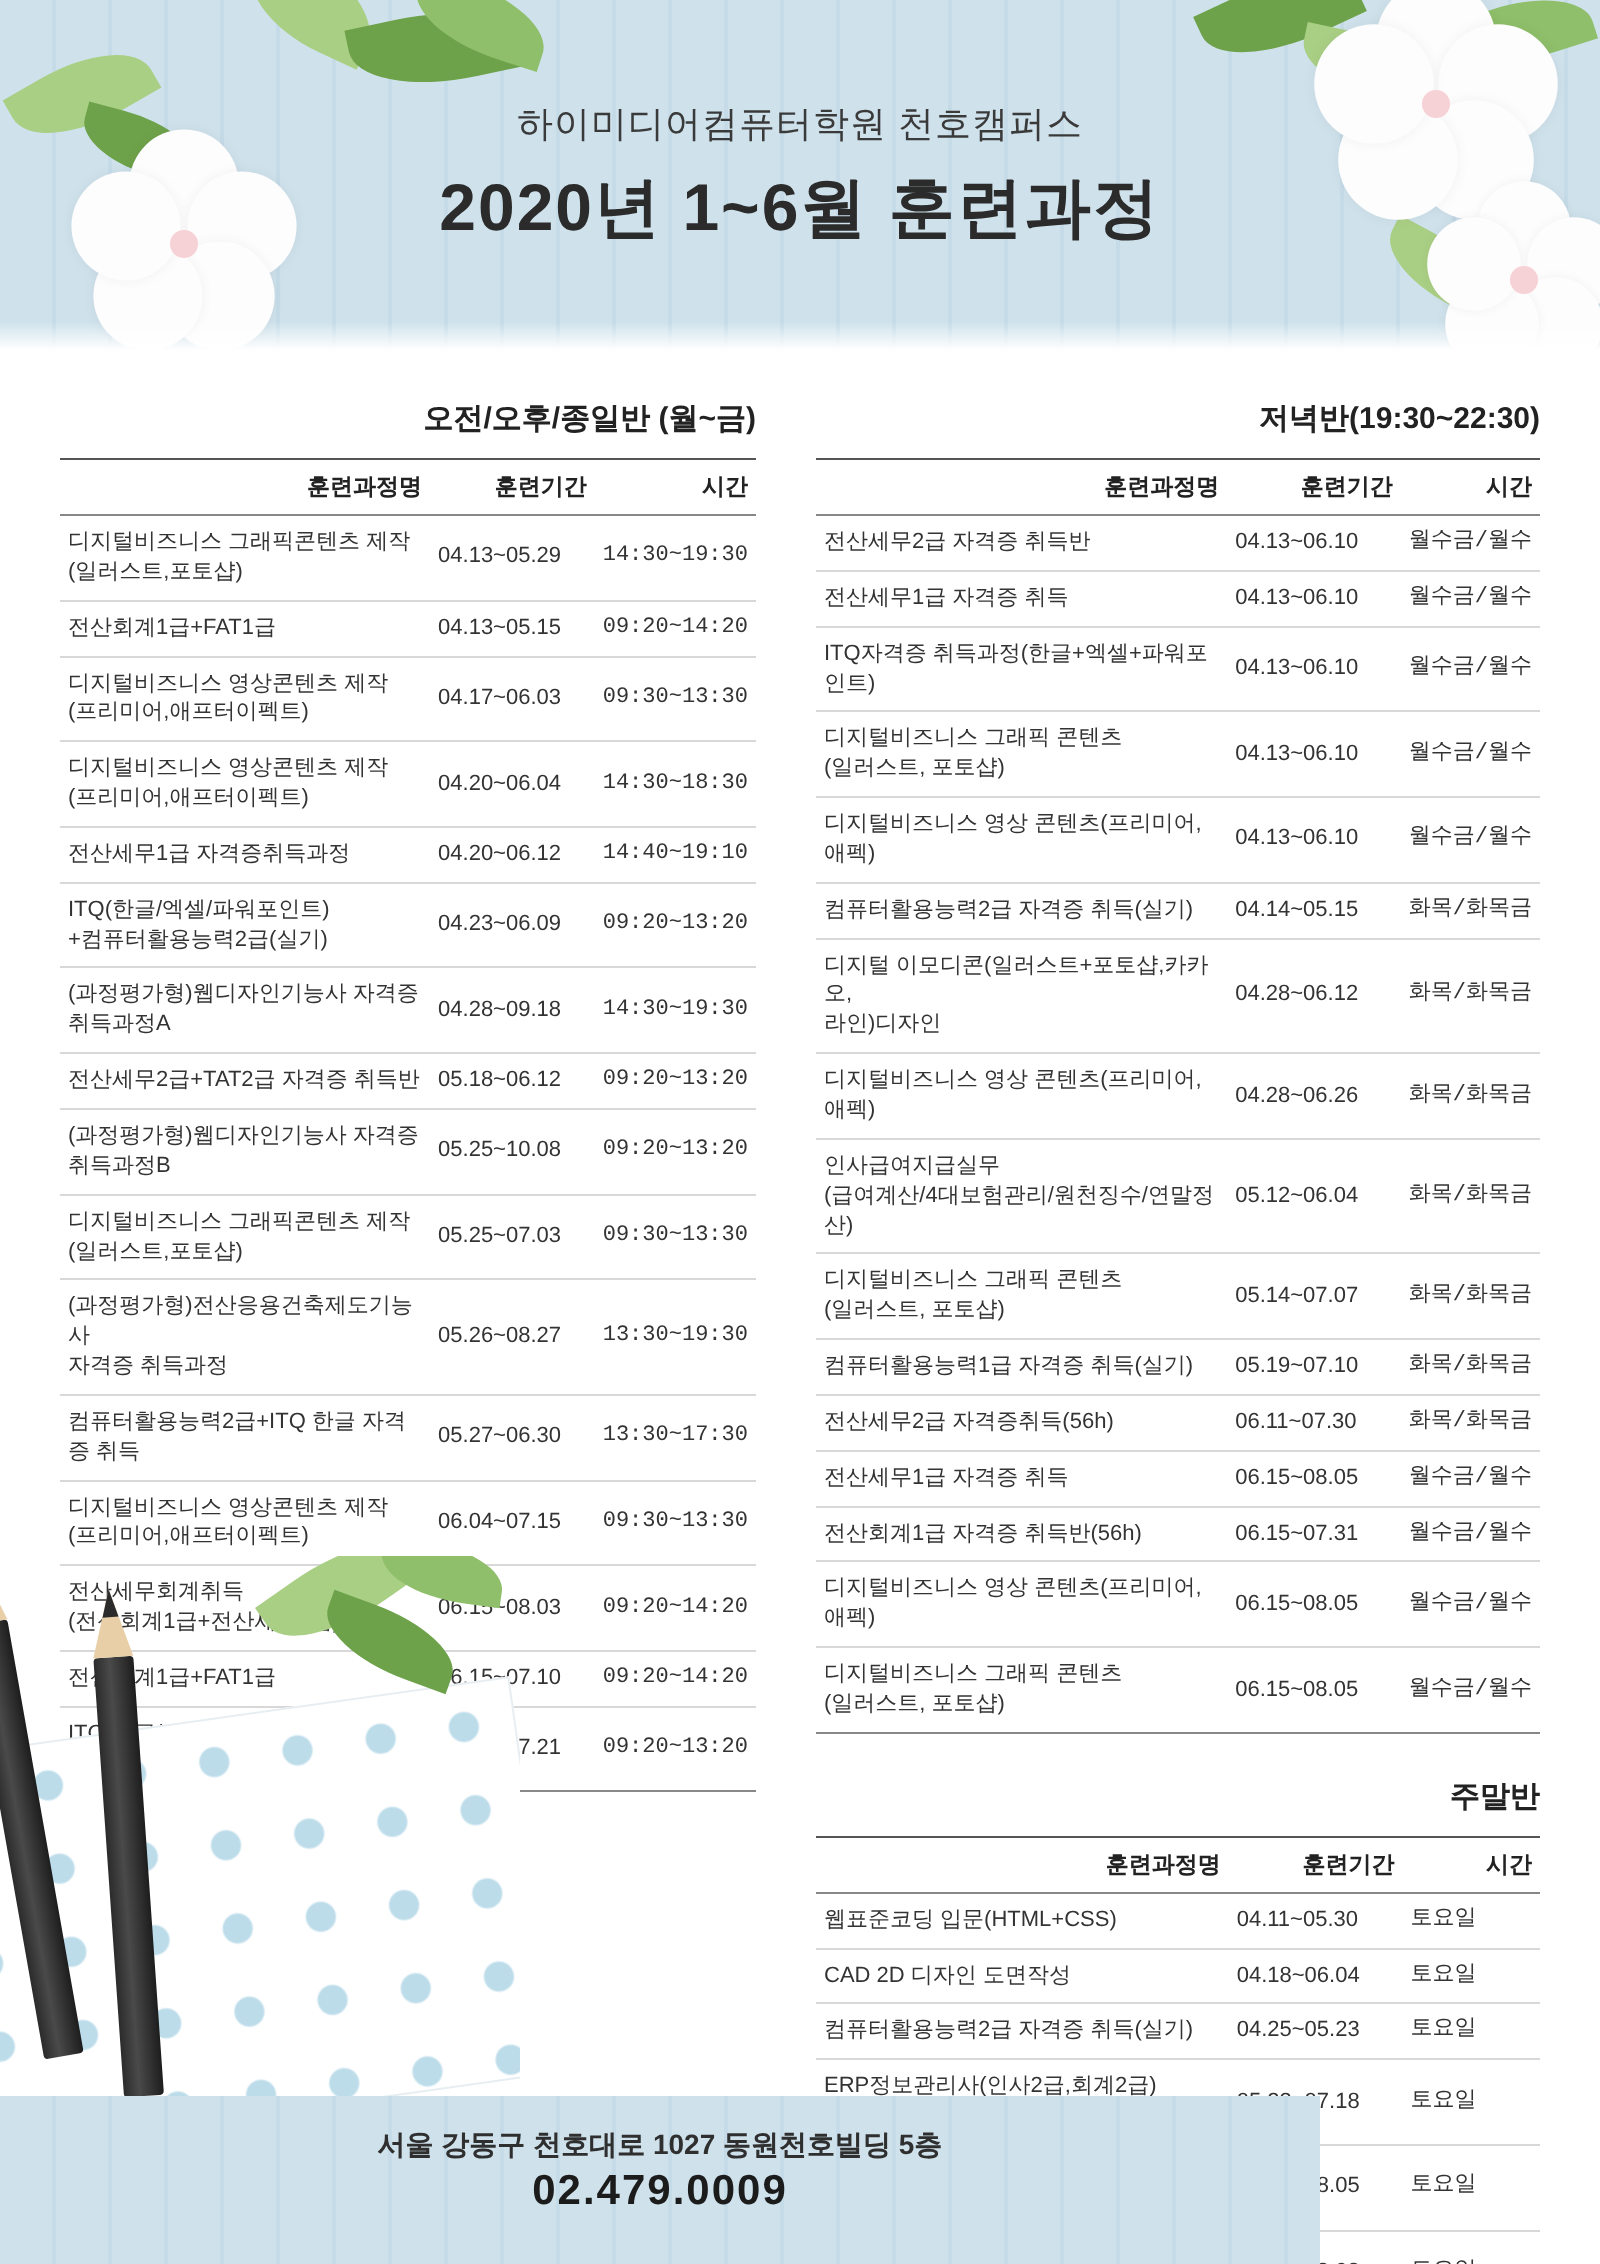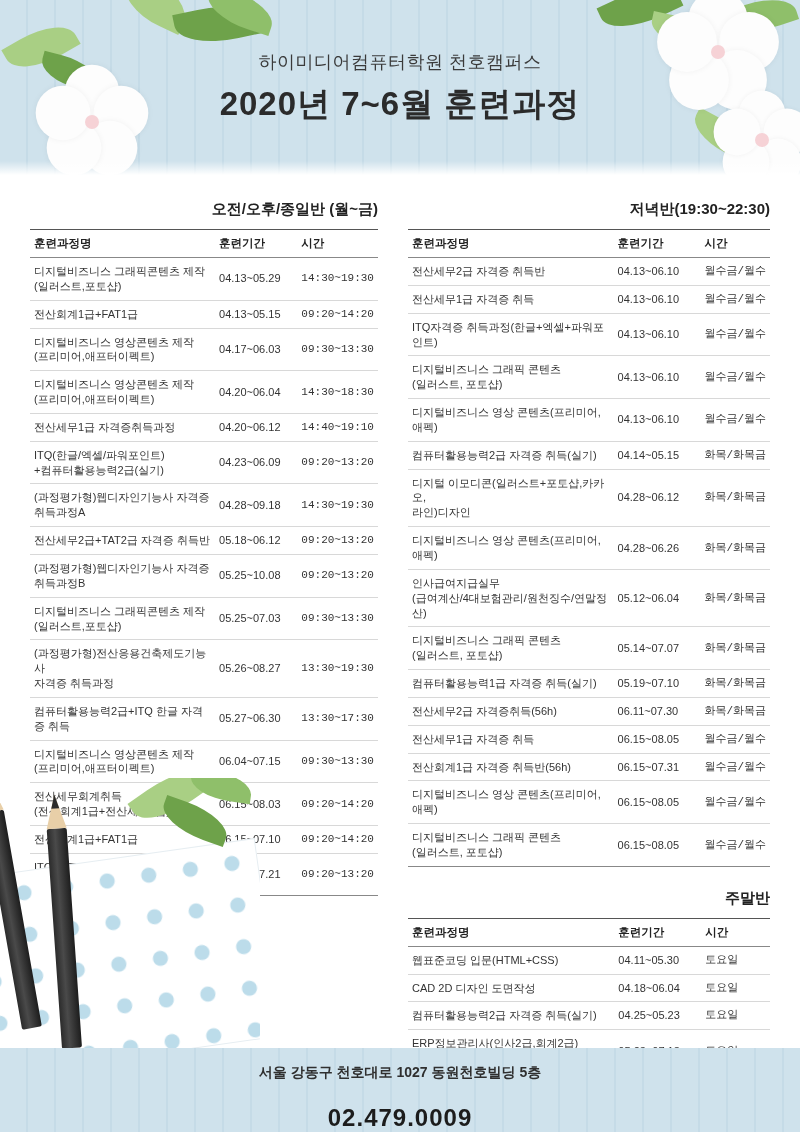--- a/index.html
+++ b/index.html
@@ -50,44 +50,44 @@
   
   .content { position:absolute; left:0; top:175px; width:800px; }
   .col-left  { position:absolute; left:30px; top:25px; width:348px; }
   .col-right { position:absolute; left:408px; top:25px; width:362px; }
 
   .sec-title { font-size:15px; font-weight:bold; color:#222; margin-bottom:10px;text-align:right; }
   .sec-title.second { margin-top:22px; }
 
   table.sched { width:100%; border-collapse:collapse; }
   table.sched th {
-    font-size:11.5px; font-weight:bold; text-align:left; color:#222;
+    font-size:11.5px; font-weight:bold; text-align:right; color:#222;
     padding:6px 4px; border-top:1.5px solid #555; border-bottom:1px solid #888;
     background:transparent;
   }
   table.sched td {
     font-size:11px; color:#333; padding:6px 4px; border-bottom:1px solid #d8d8d8;
     vertical-align:middle; line-height:1.35;
   }
   table.sched tr:last-child td { border-bottom:1px solid #888; }
   .c-name { width:57%; }
   .c-date { width:24%; white-space:nowrap; }
   .c-time { width:19%; white-space:nowrap;font-family:Liberation Mono, monospace; }
 
   
   .footer {
-    position:absolute; left:0; bottom:0; width:800px; height:84px;
+    position:absolute; left:0; bottom:0; width:660px; height:84px;
     background:
       repeating-linear-gradient(90deg,
         #cfe2ec 0px, #cfe2ec 26px,
         #c5dbe7 26px, #c5dbe7 28px);
     text-align:center;
   }
   .footer .addr { font-size:14px; color:#2f2f2f; padding-top:16px; font-weight:bold; }
-  .footer .tel  { font-size:24px; color:#1c1c1c; font-weight:bold; margin-top:22px; letter-spacing:1px;}
+  .footer .tel  { font-size:21px; color:#1c1c1c; font-weight:bold; margin-top:2px; letter-spacing:1px;}
 
   
   .pencil-area{
     position:absolute; left:0; bottom:84px; width:260px; height:270px; overflow:hidden;
     pointer-events:none;
   }
   .dotpaper{
     position:absolute; left:-30px; bottom:-10px; width:300px; height:200px;
     background:
       radial-gradient(#bcdcea 7px, transparent 8px) 0 0/42px 42px,
@@ -153,21 +153,21 @@
     <div class="petal" style="transform:translate(0px,-26px) scale(0.9);"></div>
     <div class="petal" style="transform:translate(25px,-8px) scale(0.9);"></div>
     <div class="petal" style="transform:translate(16px,22px) scale(0.9);"></div>
     <div class="petal" style="transform:translate(-16px,22px) scale(0.9);"></div>
     <div class="petal" style="transform:translate(-25px,-8px) scale(0.9);"></div>
     <div class="fl-center"></div>
   </div>
 
   <div class="header-title-wrap">
     <div class="subtitle">하이미디어컴퓨터학원 천호캠퍼스</div>
-    <div class="maintitle">2020년 7~6월 훈련과정</div>
+    <div class="maintitle">2020년 1~6월 훈련과정</div>
   </div>
 </div>
 
 <div class="content">
 
   <div class="col-left">
     <div class="sec-title">오전/오후/종일반 (월~금)</div>
     <table class="sched">
       <thead>
         <tr>

